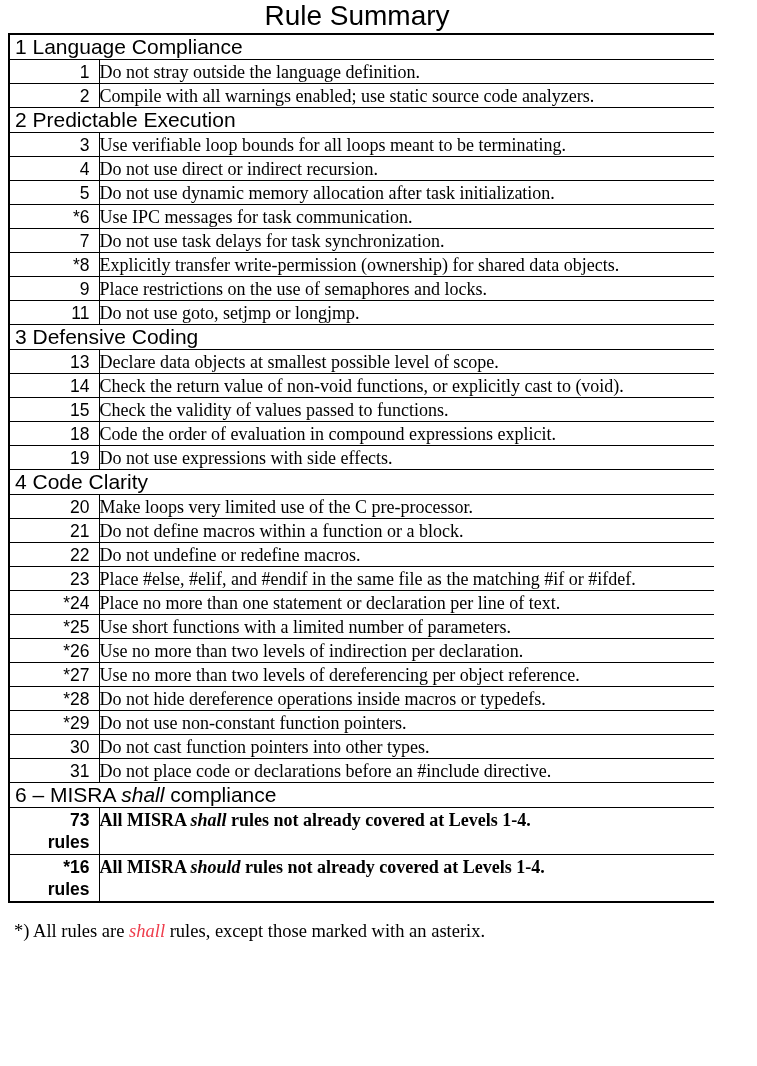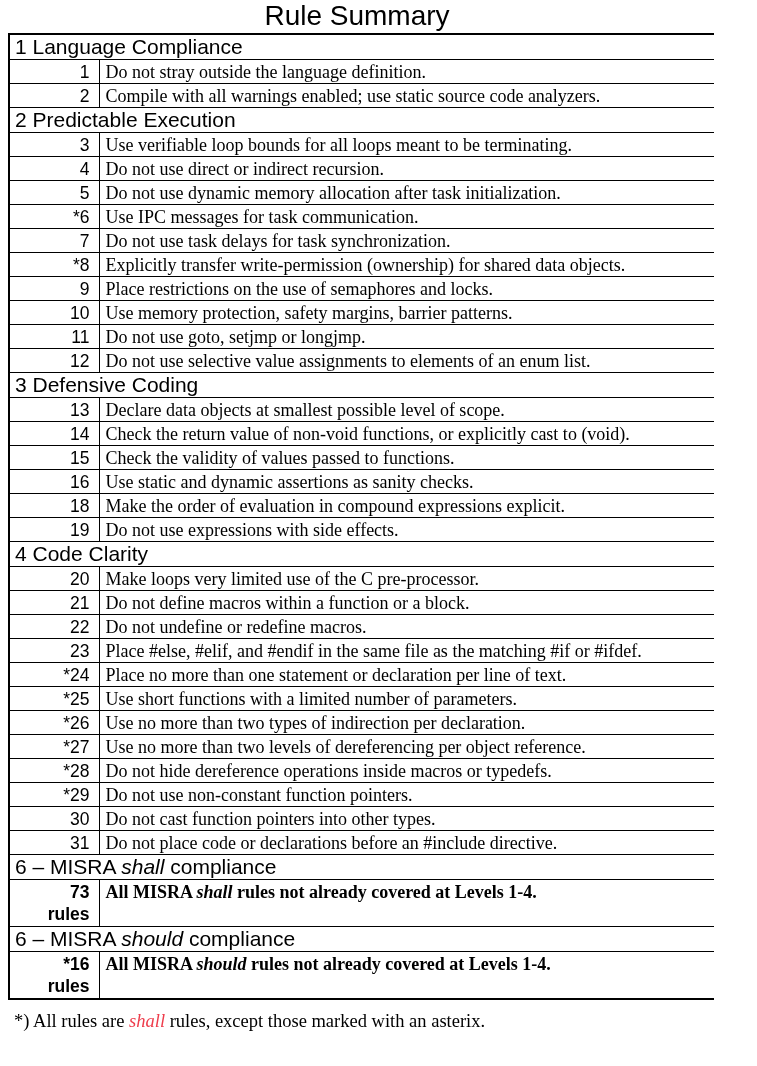--- a/index.html
+++ b/index.html
@@ -52,26 +52,26 @@
     font-family: "Liberation Sans", sans-serif;
     font-size: 17.5px;
     line-height: 22px;
     padding: 1px 9px 0 0;
   }
   td.desc-cell {
     vertical-align: top;
     font-family: "Liberation Serif", serif;
     font-size: 18px;
     line-height: 22px;
-    padding: 1px 4px 0 6px;
+    padding: 1px 4px 0 0;
     white-space: nowrap;
   }
   .seg-i { font-style: italic; }
   .footnote {
-    margin: 10px 0 0 14px;
+    margin: 17px 0 0 14px;
     font-family: "Liberation Serif", serif;
     font-size: 18.5px;
     line-height: 22px;
   }
 </style>
 </head>
 <body>
 
 <div class="page">
   <h1 class="title">Rule Summary</h1>
@@ -136,36 +136,24 @@
           <td class="desc-cell"><span>Explicitly transfer write-permission (ownership) for shared data objects.</span></td>
         </tr>
         <tr class="rule-row">
           <td class="num-cell">
             <div>9</div>
           </td>
           <td class="desc-cell"><span>Place restrictions on the use of semaphores and locks.</span></td>
         </tr>
         <tr class="rule-row">
           <td class="num-cell">
-            <div>10</div>
-          </td>
-          <td class="desc-cell"><span>Use memory protection, safety margins, barrier patterns.</span></td>
-        </tr>
-        <tr class="rule-row">
-          <td class="num-cell">
             <div>11</div>
           </td>
           <td class="desc-cell"><span>Do not use goto, setjmp or longjmp.</span></td>
         </tr>
-        <tr class="rule-row">
-          <td class="num-cell">
-            <div>12</div>
-          </td>
-          <td class="desc-cell"><span>Do not use selective value assignments to elements of an enum list.</span></td>
-        </tr>
         <tr class="section-row">
           <td class="section-cell" colspan="2"><span>3 Defensive Coding</span></td>
         </tr>
         <tr class="rule-row">
           <td class="num-cell">
             <div>13</div>
           </td>
           <td class="desc-cell"><span>Declare data objects at smallest possible level of scope.</span></td>
         </tr>
         <tr class="rule-row">
@@ -175,29 +163,23 @@
           <td class="desc-cell"><span>Check the return value of non-void functions, or explicitly cast to (void).</span></td>
         </tr>
         <tr class="rule-row">
           <td class="num-cell">
             <div>15</div>
           </td>
           <td class="desc-cell"><span>Check the validity of values passed to functions.</span></td>
         </tr>
         <tr class="rule-row">
           <td class="num-cell">
-            <div>16</div>
-          </td>
-          <td class="desc-cell"><span>Use static and dynamic assertions as sanity checks.</span></td>
-        </tr>
-        <tr class="rule-row">
-          <td class="num-cell">
             <div>18</div>
           </td>
-          <td class="desc-cell"><span>Make the order of evaluation in compound expressions explicit.</span></td>
+          <td class="desc-cell"><span>Code the order of evaluation in compound expressions explicit.</span></td>
         </tr>
         <tr class="rule-row">
           <td class="num-cell">
             <div>19</div>
           </td>
           <td class="desc-cell"><span>Do not use expressions with side effects.</span></td>
         </tr>
         <tr class="section-row">
           <td class="section-cell" colspan="2"><span>4 Code Clarity</span></td>
         </tr>
@@ -234,21 +216,21 @@
         <tr class="rule-row">
           <td class="num-cell">
             <div>*25</div>
           </td>
           <td class="desc-cell"><span>Use short functions with a limited number of parameters.</span></td>
         </tr>
         <tr class="rule-row">
           <td class="num-cell">
             <div>*26</div>
           </td>
-          <td class="desc-cell"><span>Use no more than two types of indirection per declaration.</span></td>
+          <td class="desc-cell"><span>Use no more than two levels of indirection per declaration.</span></td>
         </tr>
         <tr class="rule-row">
           <td class="num-cell">
             <div>*27</div>
           </td>
           <td class="desc-cell"><span>Use no more than two levels of dereferencing per object reference.</span></td>
         </tr>
         <tr class="rule-row">
           <td class="num-cell">
             <div>*28</div>
@@ -275,23 +257,20 @@
         </tr>
         <tr class="section-row">
           <td class="section-cell" colspan="2"><span>6 – MISRA </span><span class="seg-i">shall</span><span> compliance</span></td>
         </tr>
         <tr class="rule-row tall-row">
           <td class="num-cell">
             <div>73</div>
             <div>rules</div>
           </td>
           <td class="desc-cell"><span>All MISRA </span><span class="seg-i">shall</span><span> rules not already covered at Levels 1-4.</span></td>
-        </tr>
-        <tr class="section-row">
-          <td class="section-cell" colspan="2"><span>6 – MISRA </span><span class="seg-i">should</span><span> compliance</span></td>
         </tr>
         <tr class="rule-row tall-row">
           <td class="num-cell">
             <div>*16</div>
             <div>rules</div>
           </td>
           <td class="desc-cell"><span>All MISRA </span><span class="seg-i">should</span><span> rules not already covered at Levels 1-4.</span></td>
         </tr>
       </tbody>
   </table>

